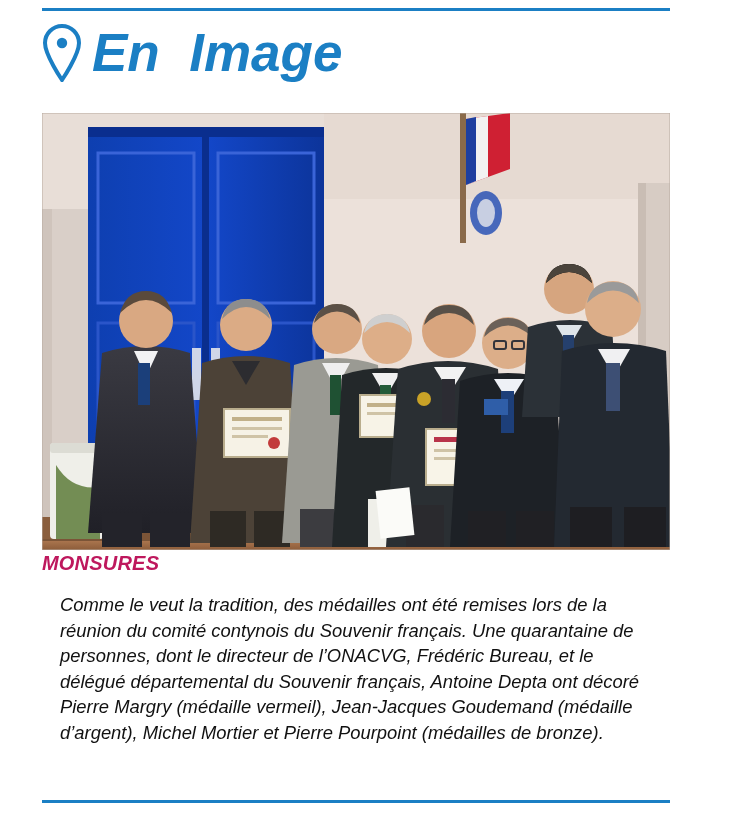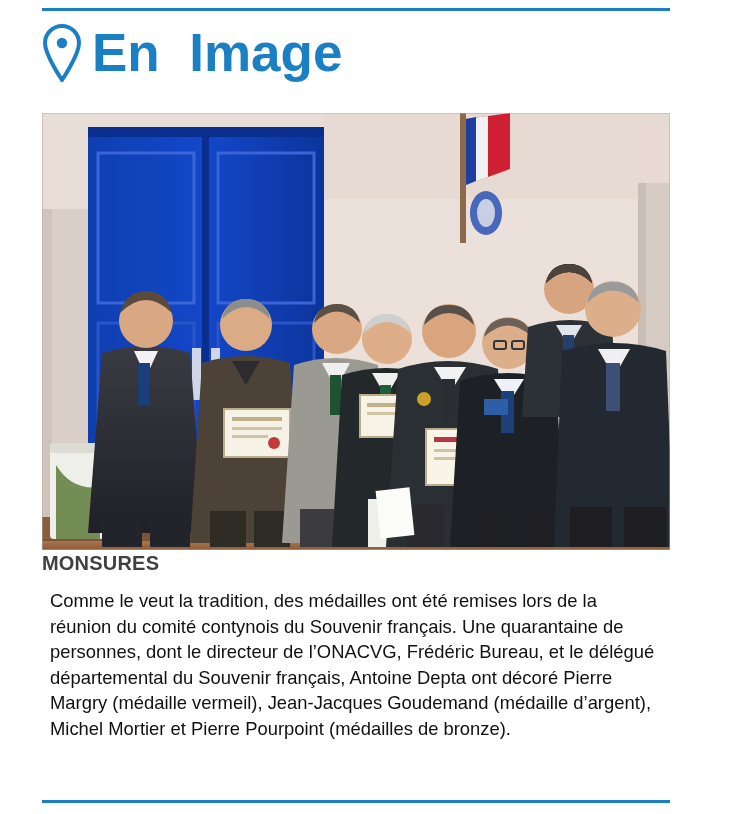--- a/index.html
+++ b/index.html
@@ -13,20 +13,21 @@
     font-family: "Liberation Sans", sans-serif;
     color: #1a1a1a;
     position: relative;
     overflow: hidden;
   }
   .page {
     position: relative;
     width: 680px;
     height: 814px;
     box-sizing: border-box;
+    font-style: italic;
   }
   .rule-top {
     position: absolute;
     left: 42px;
     top: 8px;
     width: 628px;
     height: 3px;
     background: #1b7fc4;
   }
   .rule-bottom {
@@ -74,39 +75,39 @@
   .caption {
     position: absolute;
     left: 42px;
     top: 552px;
     width: 628px;
   }
   .kicker {
     font-family: "Liberation Sans", sans-serif;
     font-size: 20px;
     font-weight: bold;
-    color: #404040;
+    color: #be185d;
     letter-spacing: 0.2px;
     line-height: 22px;
     margin: 0 0 14px 0;
   }
   .headline {
     font-family: "Liberation Sans", sans-serif;
     font-size: 18.5px;
     font-weight: bold;
     color: #111111;
     line-height: 22px;
     margin: 0 0 2px 0;
   }
   .body-text {
     font-family: "Liberation Sans", sans-serif;
     font-size: 18.4px;
     line-height: 25.6px;
     color: #111111;
-    margin: 8px;
+    margin: 18px;
     text-align: left;
   }
 </style>
 </head>
 <body>
 
 <div class="page">
 
   <div class="rule-top"></div>
 

